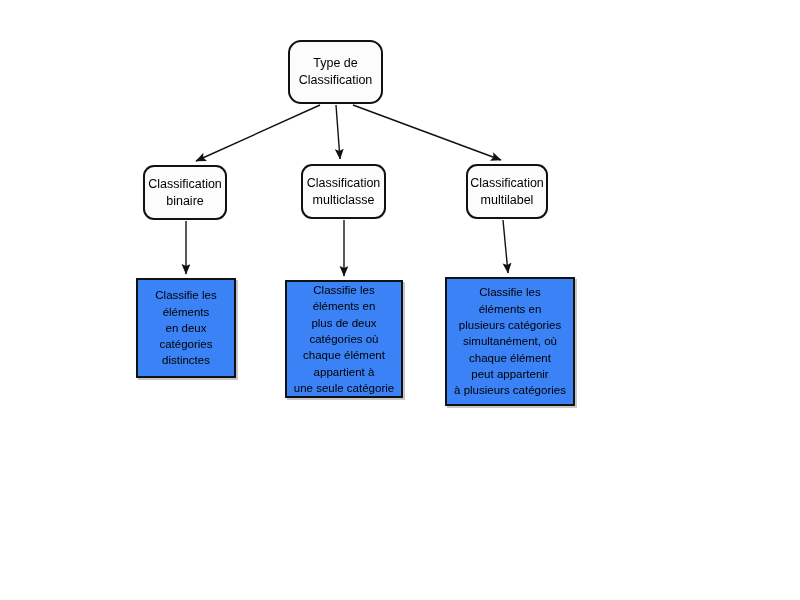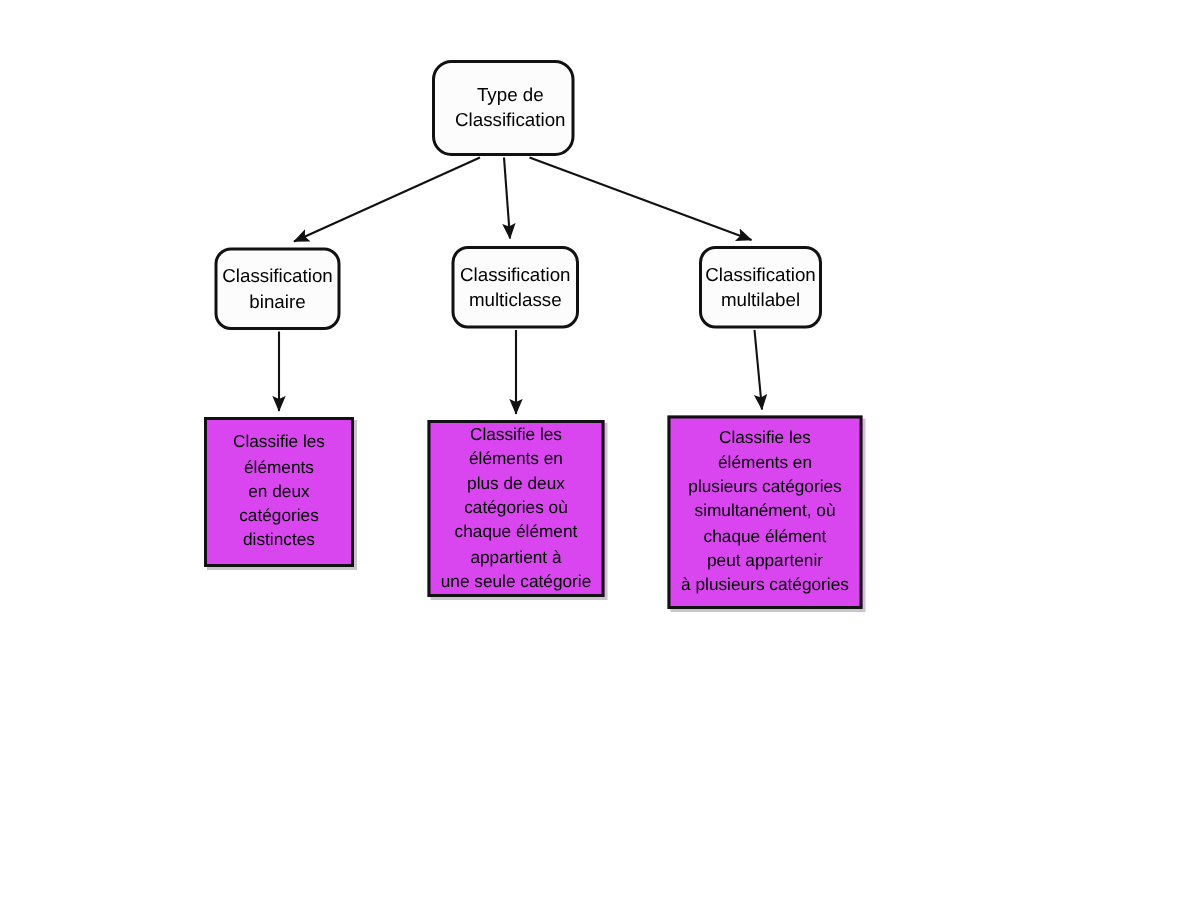--- a/index.html
+++ b/index.html
@@ -45,21 +45,21 @@
   }
   .node-branch {
     border: 2.5px solid #111111;
     border-radius: 11px;
     font-size: 12.5px;
     line-height: 1.35;
   }
   .node-desc {
     border: 2.5px solid #111111;
     border-radius: 0;
-    background: #d946ef;
+    background: #3b82f6;
     font-size: 11.5px;
     line-height: 1.42;
     box-shadow: 2px 2px 0 rgba(0,0,0,0.22);
   }
   .node-label {
     display: block;
     white-space: pre-line;
     padding: 0 4px;
   }
 </style>
@@ -89,21 +89,21 @@
       <line x1="186" y1="221" x2="186" y2="274" stroke="#111111" stroke-width="1.4" marker-end="url(#arrowhead)"></line>
     </g>
     <g>
       <line x1="344" y1="220" x2="344" y2="276" stroke="#111111" stroke-width="1.4" marker-end="url(#arrowhead)"></line>
     </g>
     <g>
       <line x1="503" y1="220" x2="508" y2="273" stroke="#111111" stroke-width="1.4" marker-end="url(#arrowhead)"></line>
     </g>
   </svg>
 
-  <div class="node node-root" style="left:288px; top:40px; width:95px; height:64px;justify-content:flex-end;">
+  <div class="node node-root" style="left:288px; top:40px; width:95px; height:64px;">
     <span class="node-label">Type de
 Classification</span>
   </div>
 
   <div class="node node-branch" style="left:143px; top:165px; width:84px; height:55px;">
     <span class="node-label">Classification
 binaire</span>
   </div>
 
   <div class="node node-branch" style="left:301px; top:164px; width:85px; height:55px;">

